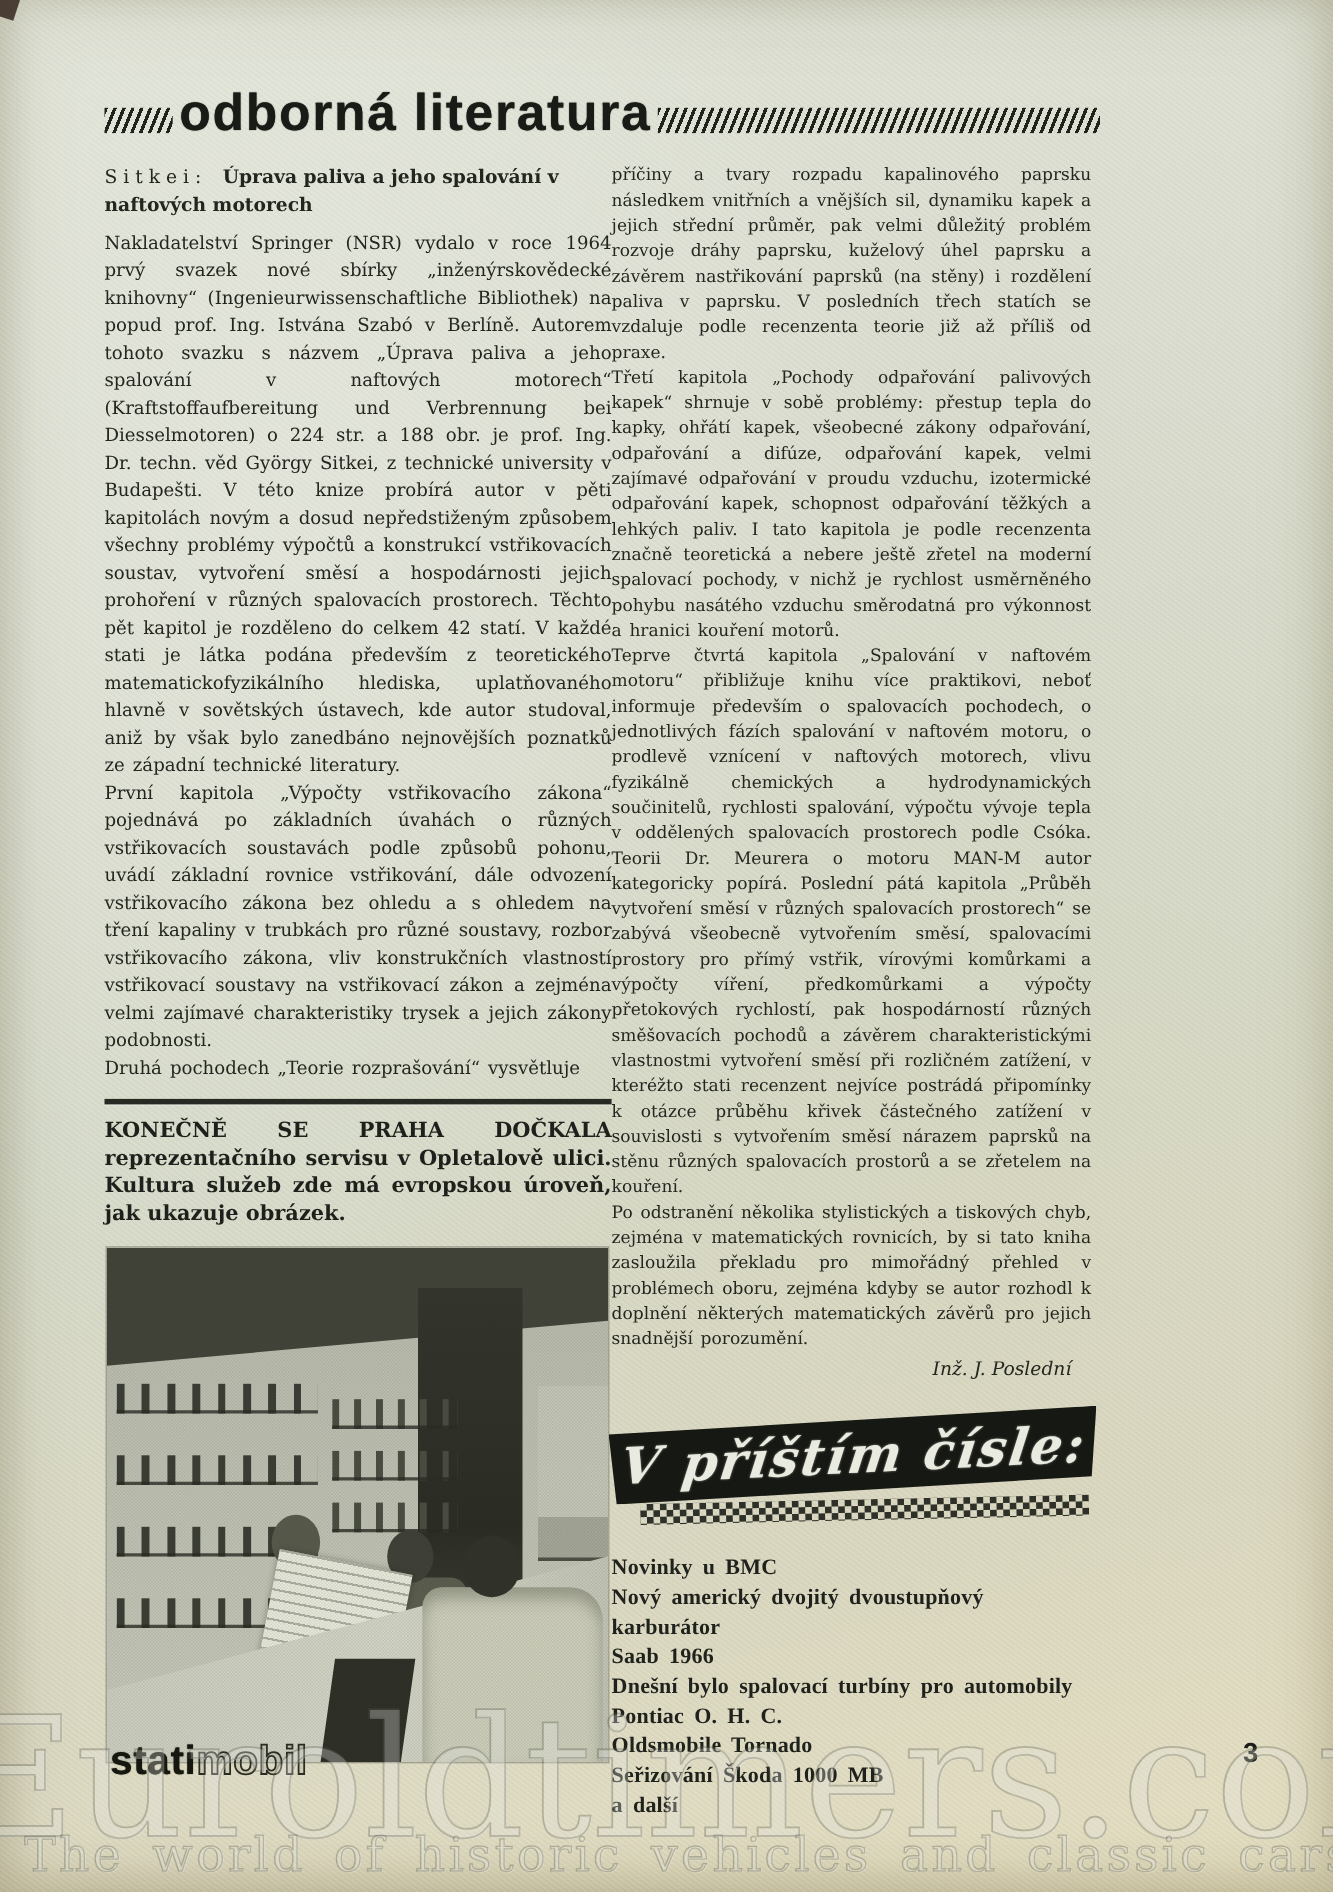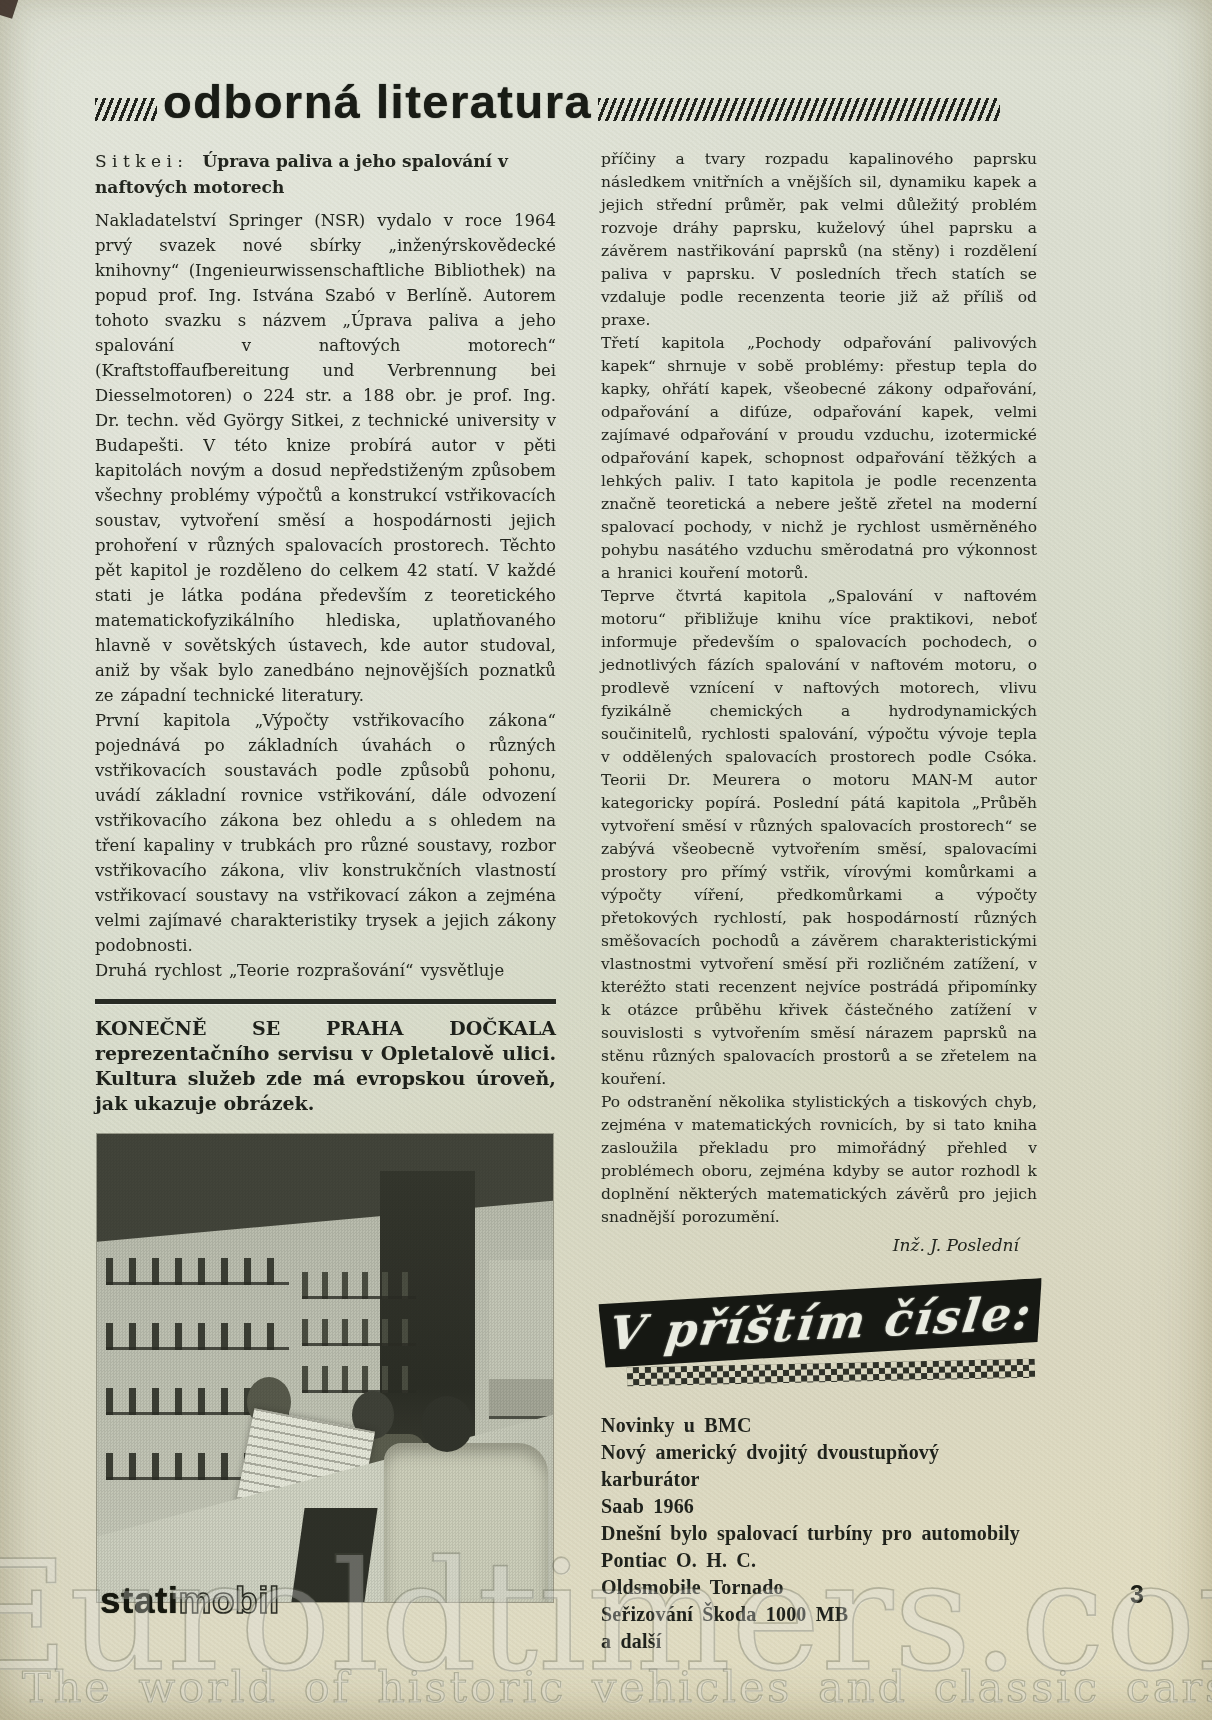--- a/index.html
+++ b/index.html
@@ -25,21 +25,21 @@
   .hatch-left{width:62px;margin-right:6px;}
   .hatch-right{flex:1;margin-left:6px;}
   .section-header h1{
     margin:0;font-family:"Liberation Sans",sans-serif;font-weight:900;
     font-size:47px;line-height:47px;letter-spacing:1.5px;color:#191c16;
     text-shadow:0 0 1px #191c16;
   }
 
   
   .columns{position:absolute;top:148px;left:95px;width:942px;display:flex;}
-  .col-left{width:461px;margin-right:45px;}
+  .col-left{width:461px;}
   .col-right{width:436px;}
   .body{margin:0;font-size:16.5px;line-height:25px;text-align:justify;word-spacing:2px;color:#23261f;}
   .col-right .body{font-size:15.5px;line-height:23px;}
   .article-title{margin:0 0 8px 0;font-size:17px;line-height:26px;}
   .article-title .author{letter-spacing:.32em;margin-right:.5em;}
   .article-title .title-bold{font-weight:bold;}
   .rule{height:5px;background:#272a23;margin:16px 0 12px 0;box-shadow:0 1px 0 rgba(255,255,255,.35);}
   .caption{margin:0;font-weight:bold;font-size:19px;line-height:25px;text-align:justify;color:#1e211b;}
   .signature{margin:6px 18px 0 0;font-style:italic;text-align:right;font-size:17px;color:#23261f;}
 
@@ -118,21 +118,21 @@
 
   <main class="columns">
 
     <section class="col col-left">
       <p class="article-title">
         <span class="author">Sitkei:</span>
         <b class="title-bold">Úprava paliva a jeho spalování v naftových motorech</b>
       </p>
       <p class="body">Nakladatelství Springer (NSR) vydalo v roce 1964 prvý svazek nové sbírky „inženýrskovědecké knihovny“ (Ingenieurwissenschaftliche Bibliothek) na popud prof. Ing. Istvána Szabó v Berlíně. Autorem tohoto svazku s názvem „Úprava paliva a jeho spalování v naftových motorech“ (Kraftstoffaufbereitung und Verbrennung bei Diesselmotoren) o 224 str. a 188 obr. je prof. Ing. Dr. techn. věd György Sitkei, z technické university v Budapešti. V této knize probírá autor v pěti kapitolách novým a dosud nepředstiženým způsobem všechny problémy výpočtů a konstrukcí vstřikovacích soustav, vytvoření směsí a hospodárnosti jejich prohoření v různých spalovacích prostorech. Těchto pět kapitol je rozděleno do celkem 42 statí. V každé stati je látka podána především z teoretického matematickofyzikálního hlediska, uplatňovaného hlavně v sovětských ústavech, kde autor studoval, aniž by však bylo zanedbáno nejnovějších poznatků ze západní technické literatury.</p>
       <p class="body">První kapitola „Výpočty vstřikovacího zákona“ pojednává po základních úvahách o různých vstřikovacích soustavách podle způsobů pohonu, uvádí základní rovnice vstřikování, dále odvození vstřikovacího zákona bez ohledu a s ohledem na tření kapaliny v trubkách pro různé soustavy, rozbor vstřikovacího zákona, vliv konstrukčních vlastností vstřikovací soustavy na vstřikovací zákon a zejména velmi zajímavé charakteristiky trysek a jejich zákony podobnosti.</p>
-      <p class="body">Druhá rychlost „Teorie rozprašování“ vysvětluje</p>
+      <p class="body">Druhá pochodech „Teorie rozprašování“ vysvětluje</p>
 
       <div class="rule"></div>
       <p class="caption">KONEČNĚ SE PRAHA DOČKALA reprezentačního servisu v Opletalově ulici. Kultura služeb zde má evropskou úroveň, jak ukazuje obrázek.</p>
 
       <figure class="photo">
         <div class="ph-ceiling"></div>
         <div class="ph-pillar"></div>
         <div class="ph-shelves">
           <div class="ph-shelf-row r1"></div>
           <div class="ph-shelf-row r2"></div>

